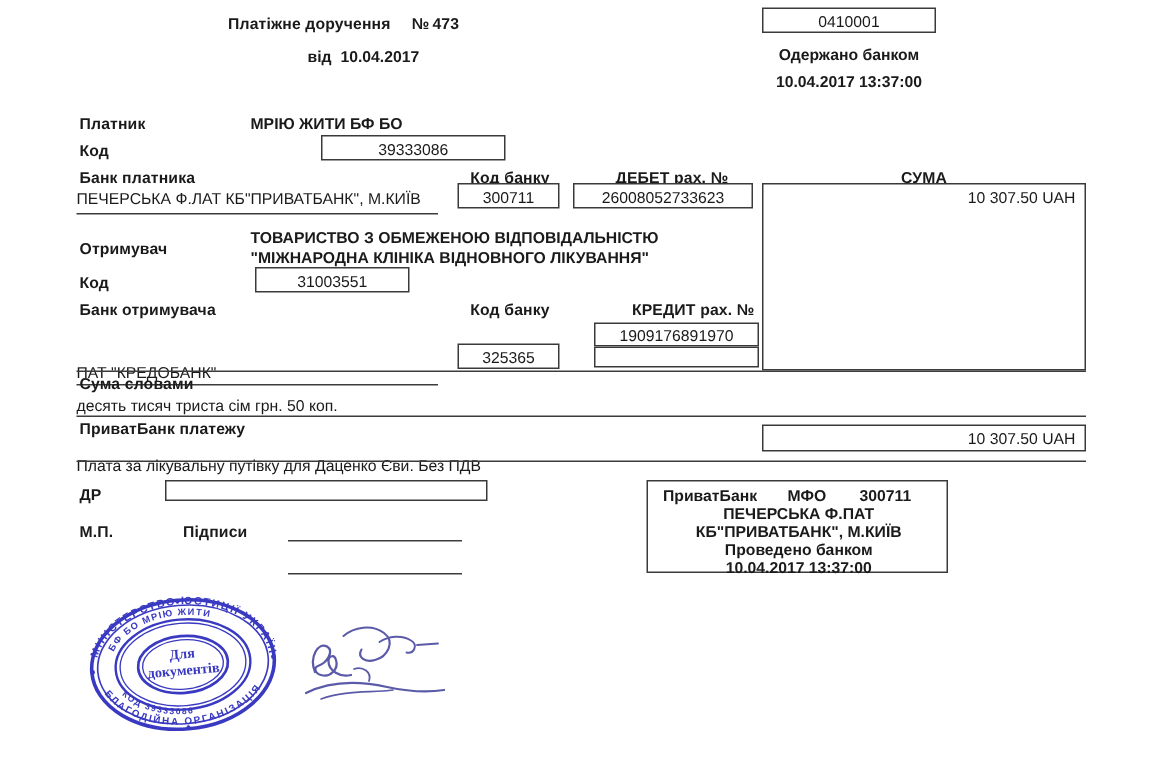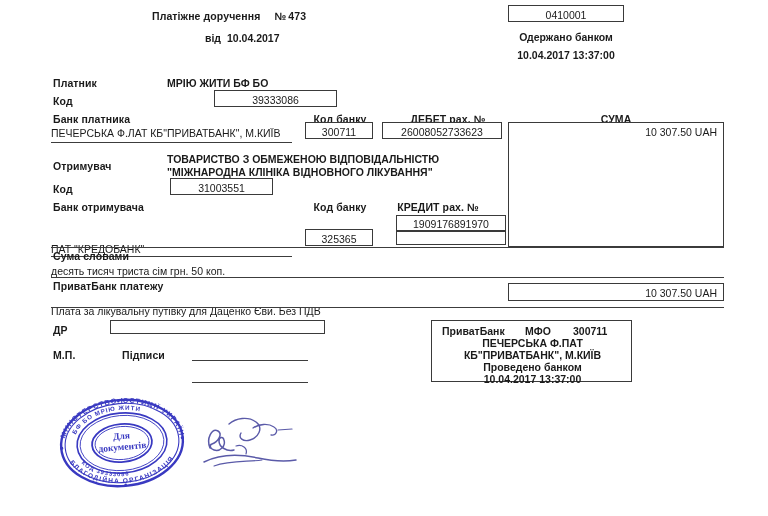--- a/index.html
+++ b/index.html
@@ -148,21 +148,21 @@
   <div class="abs val-b" style="left:167px; top:153px;">ТОВАРИСТВО З ОБМЕЖЕНОЮ ВІДПОВІДАЛЬНІСТЮ</div>
   <div class="abs val-b" style="left:167px; top:166px;">"МІЖНАРОДНА КЛІНІКА ВІДНОВНОГО ЛІКУВАННЯ"</div>
 
   <div class="abs lbl" style="left:53px; top:183px;">Код</div>
   <div class="abs box" style="left:170px; top:178px; width:103px; height:17px;">
     <div class="boxtxt ctr" style="margin-top:3.6px;">31003551</div>
   </div>
 
   <div class="abs lbl" style="left:53px; top:201px;">Банк отримувача</div>
   <div class="abs lbl ctr" style="left:303px; top:201px; width:74px;">Код банку</div>
-  <div class="abs lbl ctr" style="left:383px; top:201px; width:110px;">КРЕДИТ рах. №</div>
+  <div class="abs lbl ctr" style="left:393px; top:201px; width:110px;text-align:right;">КРЕДИТ рах. №</div>
 
   <div class="abs box" style="left:396px; top:215px; width:110px; height:16px;">
     <div class="boxtxt ctr" style="margin-top:3.2px;">1909176891970</div>
   </div>
   <div class="abs box" style="left:396px; top:231px; width:110px; height:14px;"></div>
 
   <div class="abs val" style="left:51px; top:243px;">ПАТ "КРЕДОБАНК"</div>
 
   <div class="abs box" style="left:305px; top:229px; width:68px; height:17px;">
     <div class="boxtxt ctr" style="margin-top:3.6px;">325365</div>

